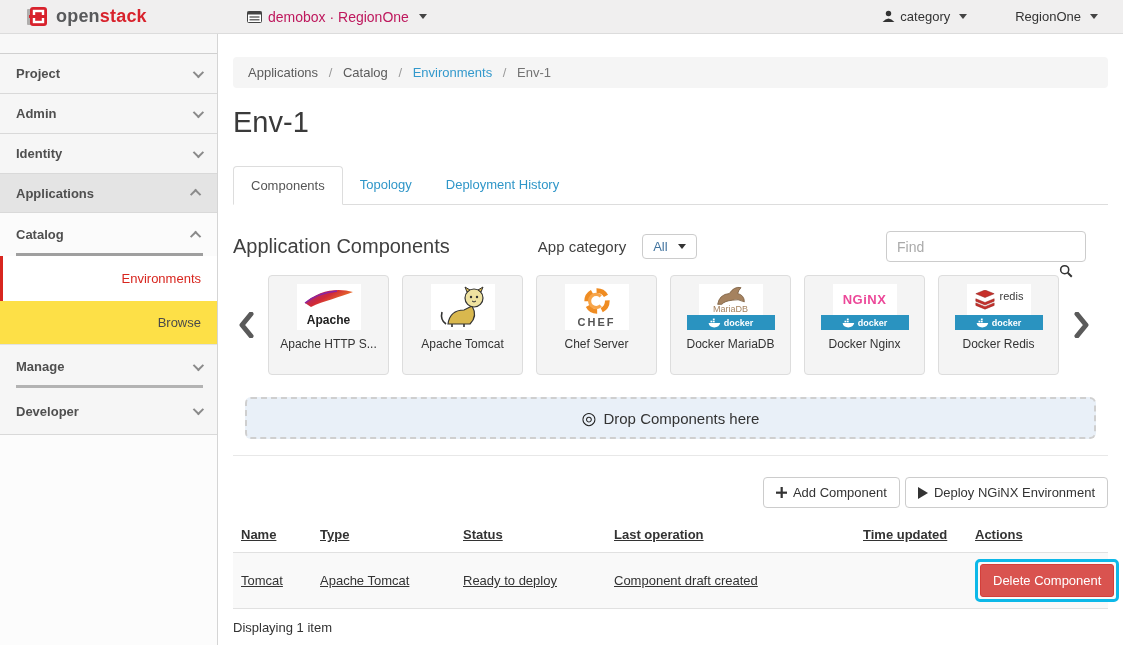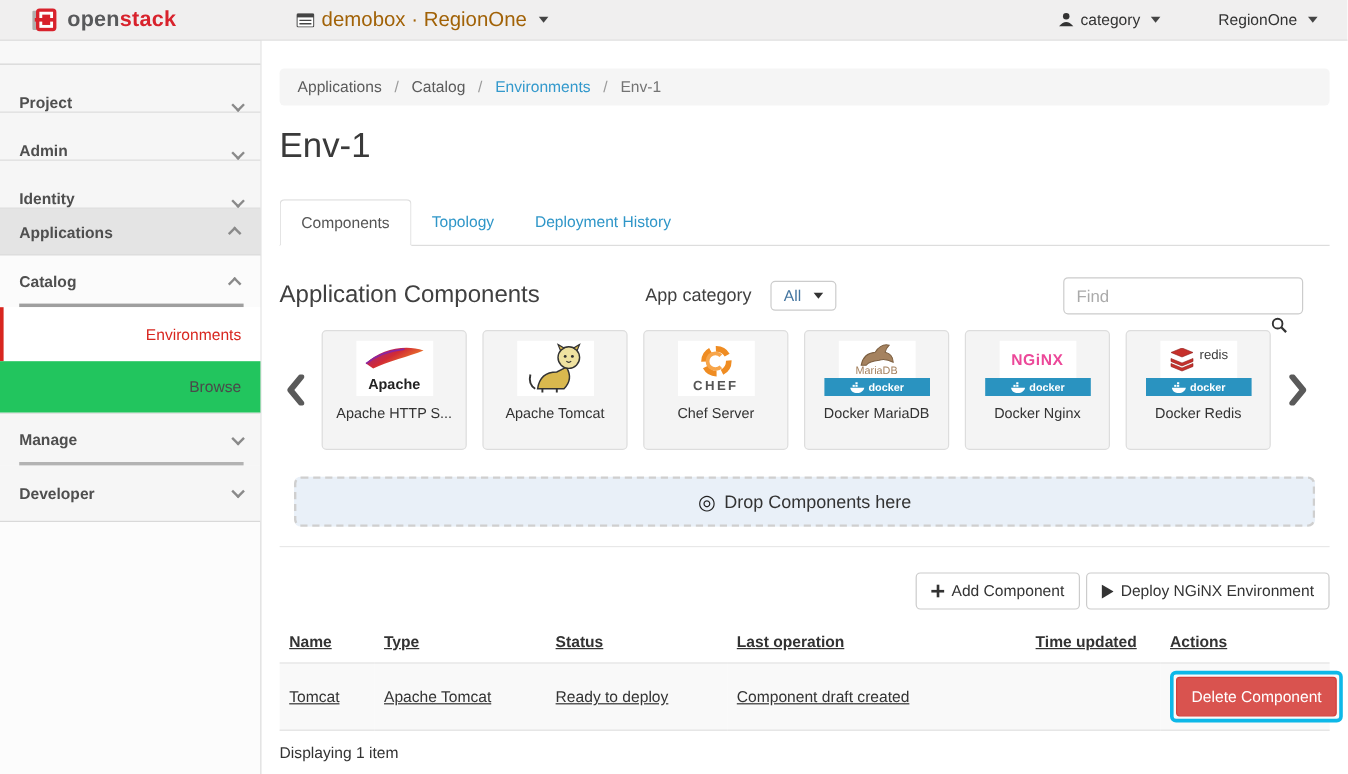--- a/index.html
+++ b/index.html
@@ -6,45 +6,45 @@
   html,body { width:1123px; height:645px; overflow:hidden; background:#fff;
     font-family:"Liberation Sans", sans-serif; color:#333; }
 
   
   .topbar { position:relative; height:34px; background:#f0efef; border-bottom:1px solid #dcdcdc;
     display:flex; align-items:center; }
   .brand { display:flex; align-items:center; margin-left:25px; }
   .brand .word { font-size:18px; font-weight:bold; letter-spacing:.2px; margin-left:7px; }
   .brand .w-open { color:#58595b; }
   .brand .w-stack { color:#d8222c; }
-  .ctx { position:absolute; left:247px; display:flex; align-items:center; gap:6px; font-size:17px; color:#a16207; cursor:pointer; }
+  .ctx { position:absolute; left:247px; display:flex; align-items:center; gap:6px; font-size:14px; color:#be185d; cursor:pointer; }
   .caret { width:0; height:0; border-left:4px solid transparent; border-right:4px solid transparent;
     border-top:5px solid #444; display:inline-block; margin-left:4px; }
   .top-right { position:absolute; right:25px; display:flex; align-items:center; gap:48px; font-size:13px; }
   .menu-item { display:flex; align-items:center; gap:5px; cursor:pointer; }
 
   
   .layout { display:flex; height:611px; }
   .sidebar { width:218px; background:#fcfcfc; border-right:1px solid #d5d5d5; flex:none; }
   .snav { position:relative; display:flex; align-items:center; font-size:13px; font-weight:bold; color:#4f4f4f;
     padding:0 16px; border-bottom:1px solid #d9d9d9; background:#f6f6f6; cursor:pointer; }
   .snav .chev { margin-left:auto; }
   .chev { width:8px; height:8px; border-right:2px solid #8a8a8a; border-bottom:2px solid #8a8a8a; display:inline-block; }
   .chev.down { transform:rotate(45deg) translateY(-2px); }
   .chev.up { transform:rotate(-135deg) translateY(-2px); }
   .s-top { height:20px; background:#f8f8f8; border-bottom:1px solid #d0d0d0; }
-  .s-40 { height:40px;align-items:flex-end; } .s-39 { height:39px; } .s-43 { height:43px; } .s-44 { height:44px; }
+  .s-40 { height:40px; } .s-39 { height:39px; } .s-43 { height:43px; } .s-44 { height:44px; }
   .s-45 { height:45px; } .s-47 { height:47px; }
   .s-selected { background:#e4e4e4; }
   .s-group { background:#fbfbfb; border-bottom:none; }
   .s-group::after { content:""; position:absolute; left:16px; right:14px; bottom:0; height:3px; background:#9f9f9f; }
   .s-group2::after { background:#b3b3b3; }
   .s-leaf { background:#fff; justify-content:flex-end; font-weight:normal; border-bottom:none; }
   .s-leaf-active { border-left:3px solid #d8261f; color:#d8261f; padding-left:13px; }
-  .s-browse { background:#22c55e; color:#4a4a4a; border-bottom:none; }
+  .s-browse { background:#fde047; color:#4a4a4a; border-bottom:none; }
 
   
   .main { flex:1; padding:0 15px; background:#fff; position:relative; }
   .breadcrumb { margin-top:23px; height:31px; line-height:31px; background:#f5f5f5; border-radius:4px;
     padding:0 15px; font-size:13px; color:#5b5b5b; }
   .breadcrumb .sep { color:#9a9a9a; margin:0 7px; }
   .breadcrumb .link { color:#3399cc; cursor:pointer; }
   .breadcrumb .last { color:#737373; }
 
   .title-row { display:flex; align-items:center; margin-top:14px; height:40px; }

